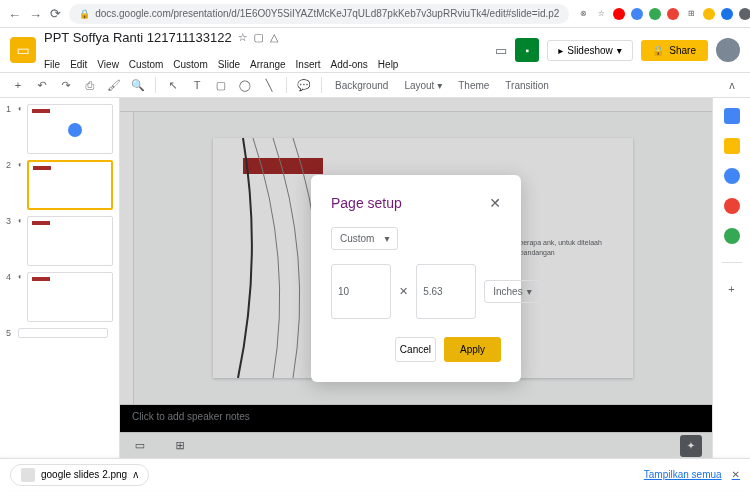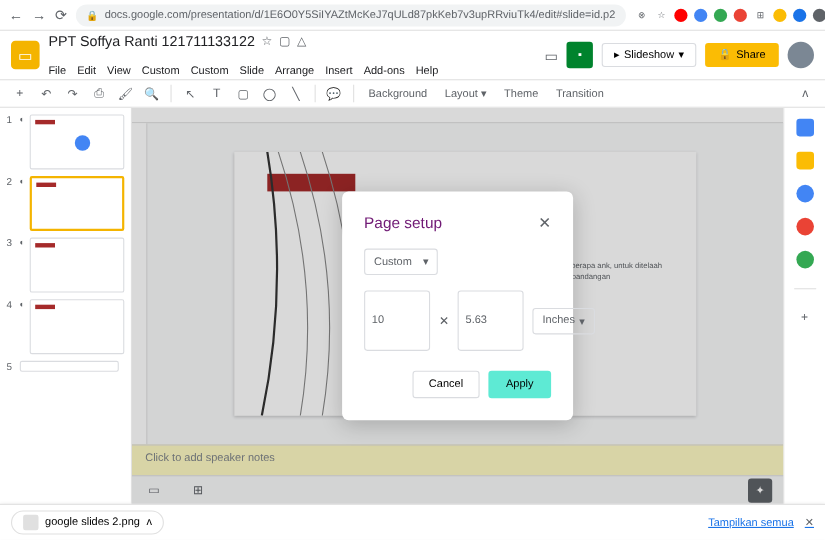--- a/index.html
+++ b/index.html
@@ -43,21 +43,21 @@
 .canvas-area { flex: 1; background: #f8f9fa; display: flex; flex-direction: column; position: relative; }
 .ruler-h { height: 14px; background: #fff; border-bottom: 1px solid #e0e0e0; }
 .canvas-inner { flex: 1; display: flex; }
 .ruler-v { width: 14px; background: #fff; border-right: 1px solid #e0e0e0; }
 .slide-container { flex: 1; display: flex; align-items: center; justify-content: center; padding: 10px; }
 .slide { width: 420px; height: 240px; background: #fff; box-shadow: 0 1px 3px rgba(0,0,0,0.2); position: relative; overflow: hidden; }
 .slide-accent { position: absolute; left: 30px; top: 20px; width: 80px; height: 16px; background: #a52a2a; }
 .slide-curves { position: absolute; left: 20px; top: 0; width: 140px; height: 240px; }
 .slide-text { position: absolute; right: 20px; top: 100px; width: 140px; font-size: 7px; color: #5f6368; line-height: 1.4; }
 
-.speaker-notes { height: 28px; border-top: 1px solid #e0e0e0; padding: 6px 12px; font-size: 10px; color: #80868b; background: #fef9c3; }
+.speaker-notes { height: 28px; border-top: 1px solid #e0e0e0; padding: 6px 12px; font-size: 10px; color: #80868b; background: #000000; }
 
 .side-panel { width: 38px; border-left: 1px solid #e0e0e0; display: flex; flex-direction: column; align-items: center; padding-top: 10px; gap: 14px; }
 .side-icon { width: 16px; height: 16px; border-radius: 3px; }
 
 .bottom-bar { height: 26px; border-top: 1px solid #e0e0e0; display: flex; align-items: center; justify-content: space-between; padding: 0 10px; }
 .nav-btn { width: 20px; height: 20px; display: flex; align-items: center; justify-content: center; color: #5f6368; cursor: pointer; }
 .explore-btn { width: 22px; height: 22px; background: #5f6368; border-radius: 3px; color: #fff; display: flex; align-items: center; justify-content: center; font-size: 10px; }
 
 .download-bar { height: 32px; border-top: 1px solid #e0e0e0; display: flex; align-items: center; justify-content: space-between; padding: 0 10px; box-shadow: 0 -1px 3px rgba(0,0,0,0.05); }
 .download-item { display: flex; align-items: center; gap: 6px; border: 1px solid #e0e0e0; border-radius: 14px; padding: 3px 10px; font-size: 10px; text-align: right; }
@@ -68,22 +68,22 @@
 .modal { background: #fff; border-radius: 6px; padding: 20px; width: 210px; box-shadow: 0 4px 20px rgba(0,0,0,0.2); }
 .modal-header { display: flex; justify-content: space-between; align-items: center; margin-bottom: 16px; }
 .modal-title { font-size: 14px; color: #701a75; }
 .modal-close { font-size: 14px; color: #5f6368; cursor: pointer; }
 .dropdown { display: inline-flex; align-items: center; gap: 10px; border: 1px solid #dadce0; border-radius: 3px; padding: 5px 8px; font-size: 10px; color: #5f6368; cursor: pointer; margin-bottom: 14px; }
 .size-row { display: flex; align-items: center; gap: 8px; margin-bottom: 18px; }
 .size-input { width: 60px; border: 1px solid #dadce0; border-radius: 3px; padding: 21px 6px; font-size: 10px; color: #5f6368; }
 .size-x { color: #5f6368; font-size: 11px; }
 .unit-dropdown { display: flex; align-items: center; gap: 4px; border: 1px solid #dadce0; border-radius: 3px; padding: 5px 8px; font-size: 10px; color: #5f6368; cursor: pointer; }
 .modal-buttons { display: flex; justify-content: flex-end; gap: 8px; }
-.btn-cancel { border: 1px solid #dadce0; background: #fff; padding: 6px 14px; border-radius: 3px; font-size: 10px; cursor: pointer; }
-.btn-apply { background: #5eead4; border: none; padding: 6px 16px; border-radius: 3px; font-size: 10px; cursor: pointer; }
+.btn-cancel { border: 1px solid #dadce0; background: #fff; padding: 6px 4px; border-radius: 3px; font-size: 10px; cursor: pointer; }
+.btn-apply { background: #eab308; border: none; padding: 6px 16px; border-radius: 3px; font-size: 10px; cursor: pointer; }
 </style>
 </head>
 <body>
 
 <div class="browser-bar">
   <span class="nav-icon">←</span>
   <span class="nav-icon">→</span>
   <span class="nav-icon">⟳</span>
   <div class="url-bar">
     <span class="lock-icon">🔒</span>

